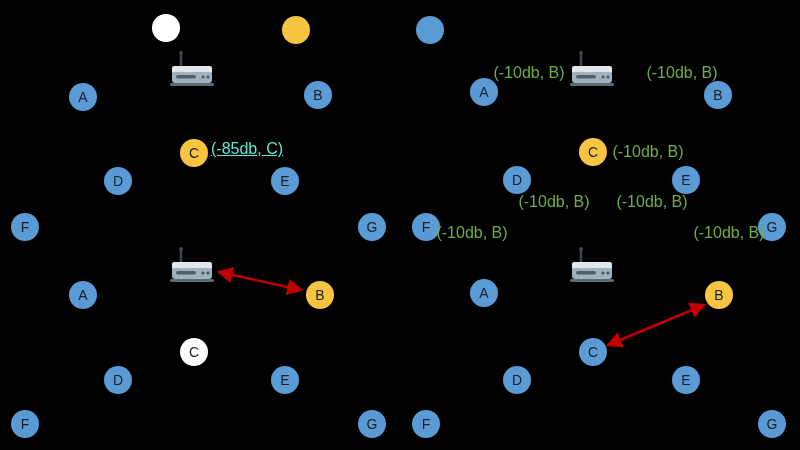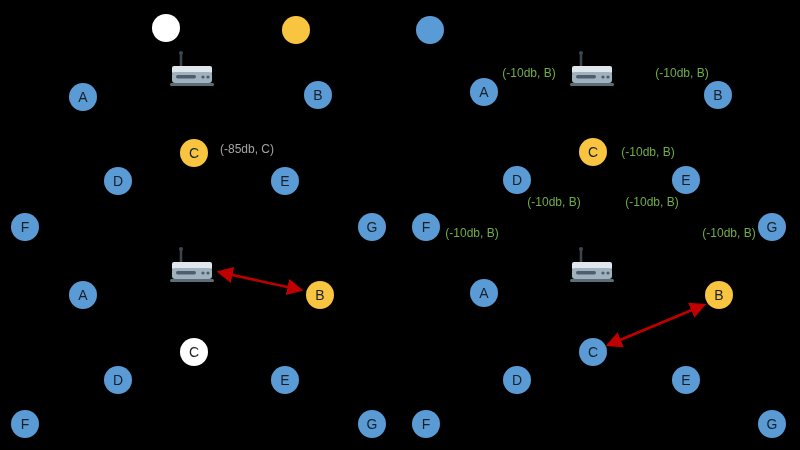--- a/index.html
+++ b/index.html
@@ -20,21 +20,21 @@
     transform: translate(-50%, -50%);
     display: flex;
     align-items: center;
     justify-content: center;
     font-size: 14px;
     line-height: 1;
   }
   .annotation {
     position: absolute;
     transform: translate(-50%, -50%);
-    font-size: 12px;
+    font-size: 16px;
     white-space: nowrap;
   }
   .router {
     position: absolute;
     transform: translate(-50%, -50%);
   }
   #arrow-layer {
     position: absolute;
     left: 0; top: 0;
     pointer-events: none;
@@ -64,21 +64,21 @@
       <rect x="4" y="22" width="40" height="11" rx="3" fill="#9fb2bd"></rect>
       <rect x="8" y="25" width="20" height="3.5" rx="1.75" fill="#4e5e6a"></rect>
       <circle cx="35" cy="27" r="1.6" fill="#4e5e6a"></circle>
       <circle cx="40" cy="27" r="1.6" fill="#4e5e6a"></circle>
       <rect x="2" y="33" width="44" height="3" rx="1.5" fill="#5d6d78"></rect>
     </svg>
   </div>
     <div class="node" style="left: 83px; top: 97px; background: rgb(91, 155, 213); color: rgb(22, 33, 43);">A</div>
     <div class="node" style="left: 318px; top: 95px; background: rgb(91, 155, 213); color: rgb(22, 33, 43);">B</div>
     <div class="node" style="left: 194px; top: 153px; background: rgb(249, 196, 64); color: rgb(22, 33, 43);">C</div>
-    <div class="annotation" style="left: 247px; top: 149px; color: #a3a3a3;">(-85db, C)</div>
+    <div class="annotation" style="left: 247px; top: 149px; color: #5eead4; text-decoration: underline;">(-85db, C)</div>
     <div class="node" style="left: 118px; top: 181px; background: rgb(91, 155, 213); color: rgb(22, 33, 43);">D</div>
     <div class="node" style="left: 285px; top: 181px; background: rgb(91, 155, 213); color: rgb(22, 33, 43);">E</div>
     <div class="node" style="left: 25px; top: 227px; background: rgb(91, 155, 213); color: rgb(22, 33, 43);">F</div>
     <div class="node" style="left: 372px; top: 227px; background: rgb(91, 155, 213); color: rgb(22, 33, 43);">G</div>
     <div class="router" style="left: 592px; top: 72px;">
     <svg width="48" height="40" viewBox="0 0 48 40" aria-hidden="true">
       <line x1="13" y1="3" x2="13" y2="17" stroke="#3a4750" stroke-width="2.5"></line>
       <circle cx="13" cy="3" r="2" fill="#3a4750"></circle>
       <rect x="4" y="16" width="40" height="8" rx="2" fill="#dfe7ec"></rect>
       <rect x="4" y="22" width="40" height="11" rx="3" fill="#9fb2bd"></rect>

